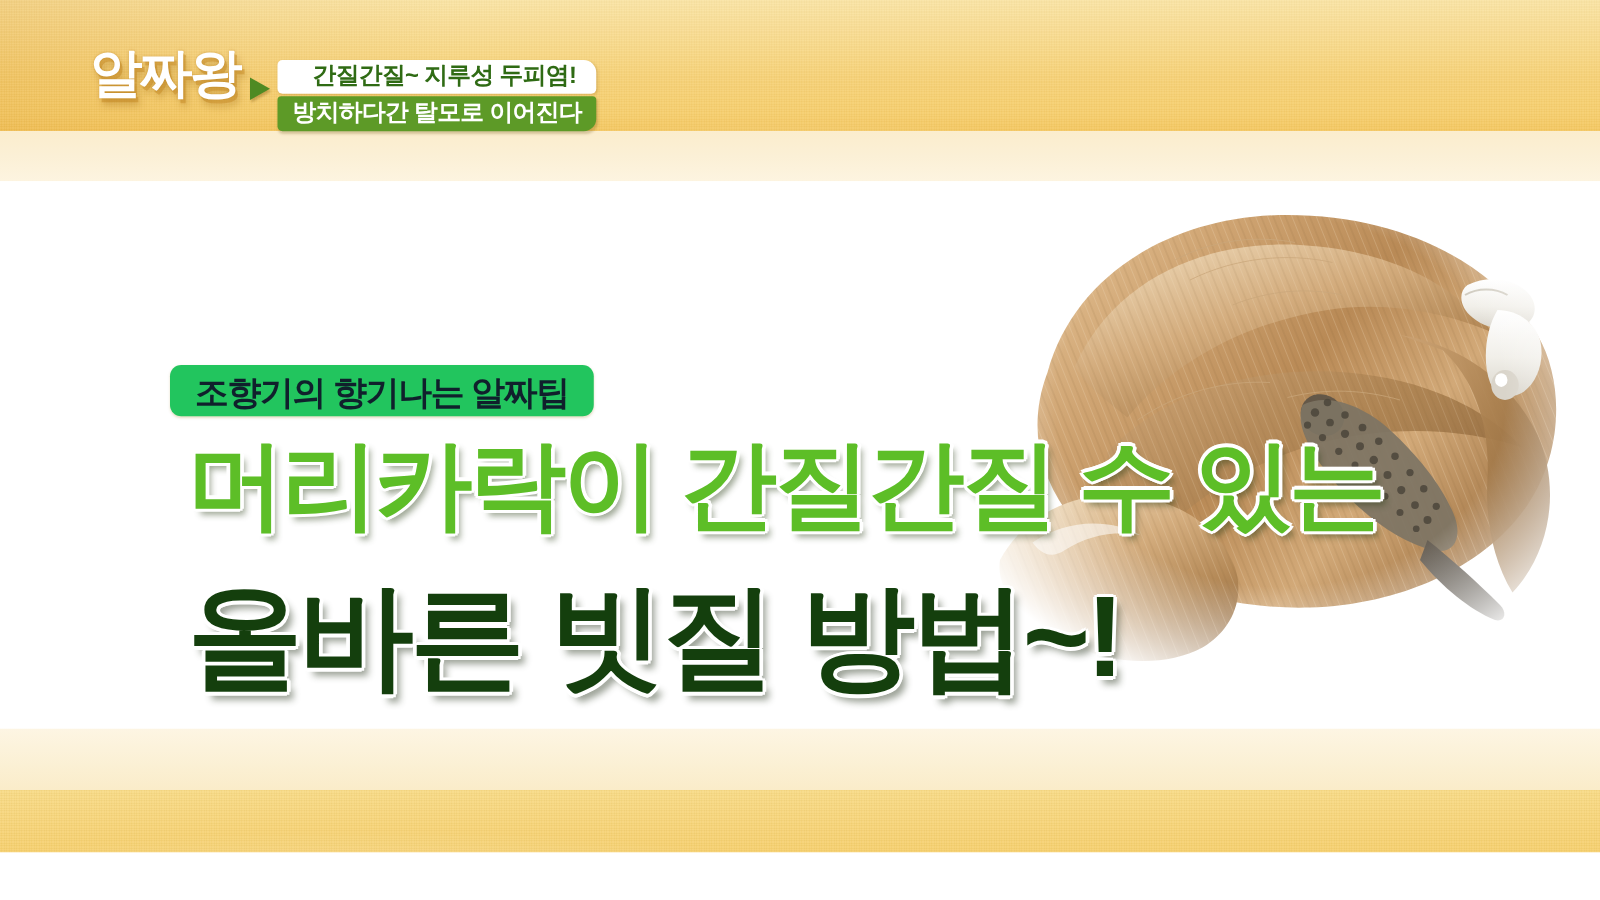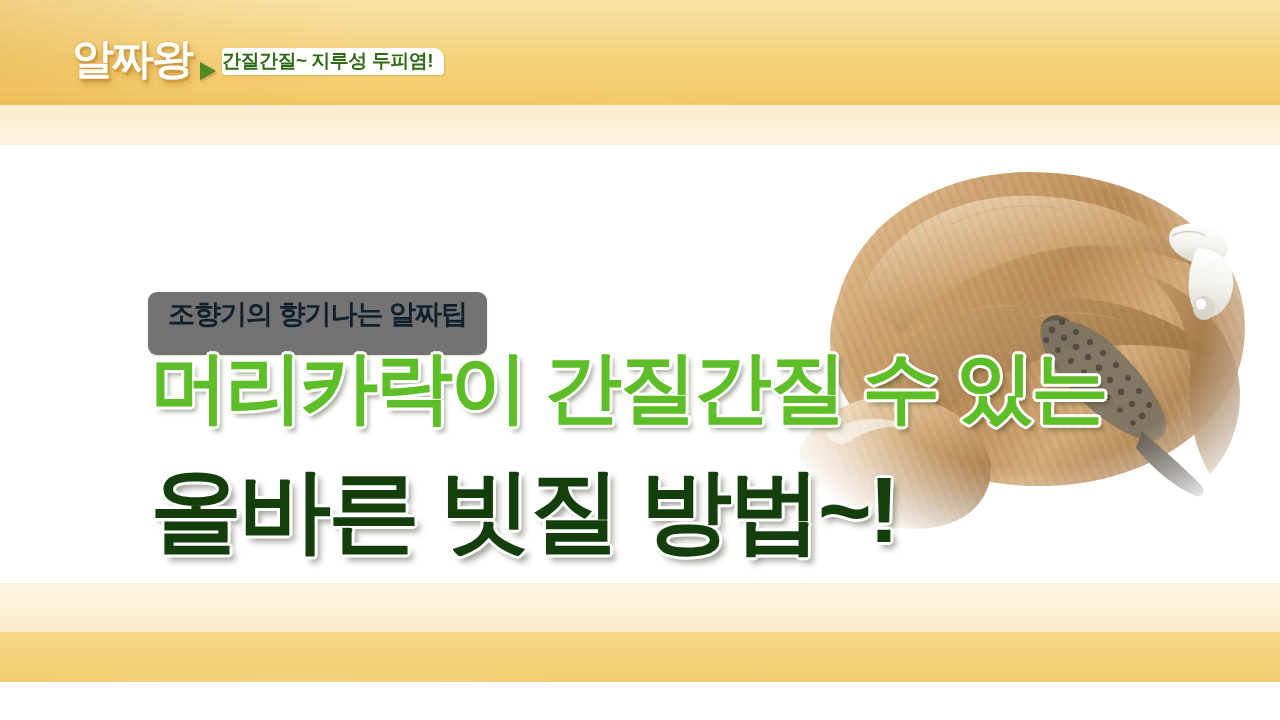--- a/index.html
+++ b/index.html
@@ -109,21 +109,21 @@
     display:block;
     white-space:nowrap;
     font-weight:800;
     letter-spacing:-0.5px;
   }
   .cap-line-1{
     background:#ffffff;
     color:#2f6b14;
     font-size:19px;
     line-height:24px;
-    padding:1px 11px 2px 0;
+    padding:1px 11px 2px 28px;
     border-radius:4px 10px 4px 4px;
     box-shadow:1px 1px 2px rgba(150,100,20,.25);
   }
   .cap-line-2{
     background:#5d9a27;
     color:#ffffff;
     font-size:19px;
     line-height:25px;
     padding:1px 11px 2px 12px;
     border-radius:3px 3px 10px 4px;
@@ -136,28 +136,28 @@
     position:absolute;
     left:790px; top:148px;
     width:468px; height:385px;
     overflow:hidden;
   }
   .hair-canvas{ position:absolute; inset:0; }
 
   
   .tip-badge{
     position:absolute;
-    left:148px; top:292px;
-    background:#737373;
+    left:136px; top:292px;
+    background:#22c55e;
     color:#10202c;
     font-size:27px;
     font-weight:900;
     letter-spacing:-1px;
     line-height:1;
-    padding:9px 20px 27px 20px;
+    padding:9px 20px 5px 20px;
     border-radius:9px;
     white-space:nowrap;
     box-shadow:0 1px 2px rgba(150,120,20,.25);
   }
 
   
   .title-line{
     position:absolute;
     white-space:nowrap;
     font-weight:900;
@@ -305,20 +305,21 @@
 
       <rect x="0" y="0" width="468" height="385" fill="url(#vign)"></rect>
     </svg>
   </div>
 
   <div class="logo">알짜왕</div>
   <div class="logo-arrow"></div>
 
   <div class="caption-lines">
     <span class="cap-line cap-line-1">간질간질~ 지루성 두피염!</span>
+    <span class="cap-line cap-line-2">방치하다간 탈모로 이어진다</span>
   </div>
 
   <div class="tip-badge">조향기의 향기나는 알짜팁</div>
 
   <div class="title-line title-line-1">머리카락이 간질간질 수 있는</div>
   <div class="title-line title-line-2">올바른 빗질 방법~!</div>
 
   <div class="cream-band-bottom"></div>
   <div class="gold-band-bottom"></div>
 

